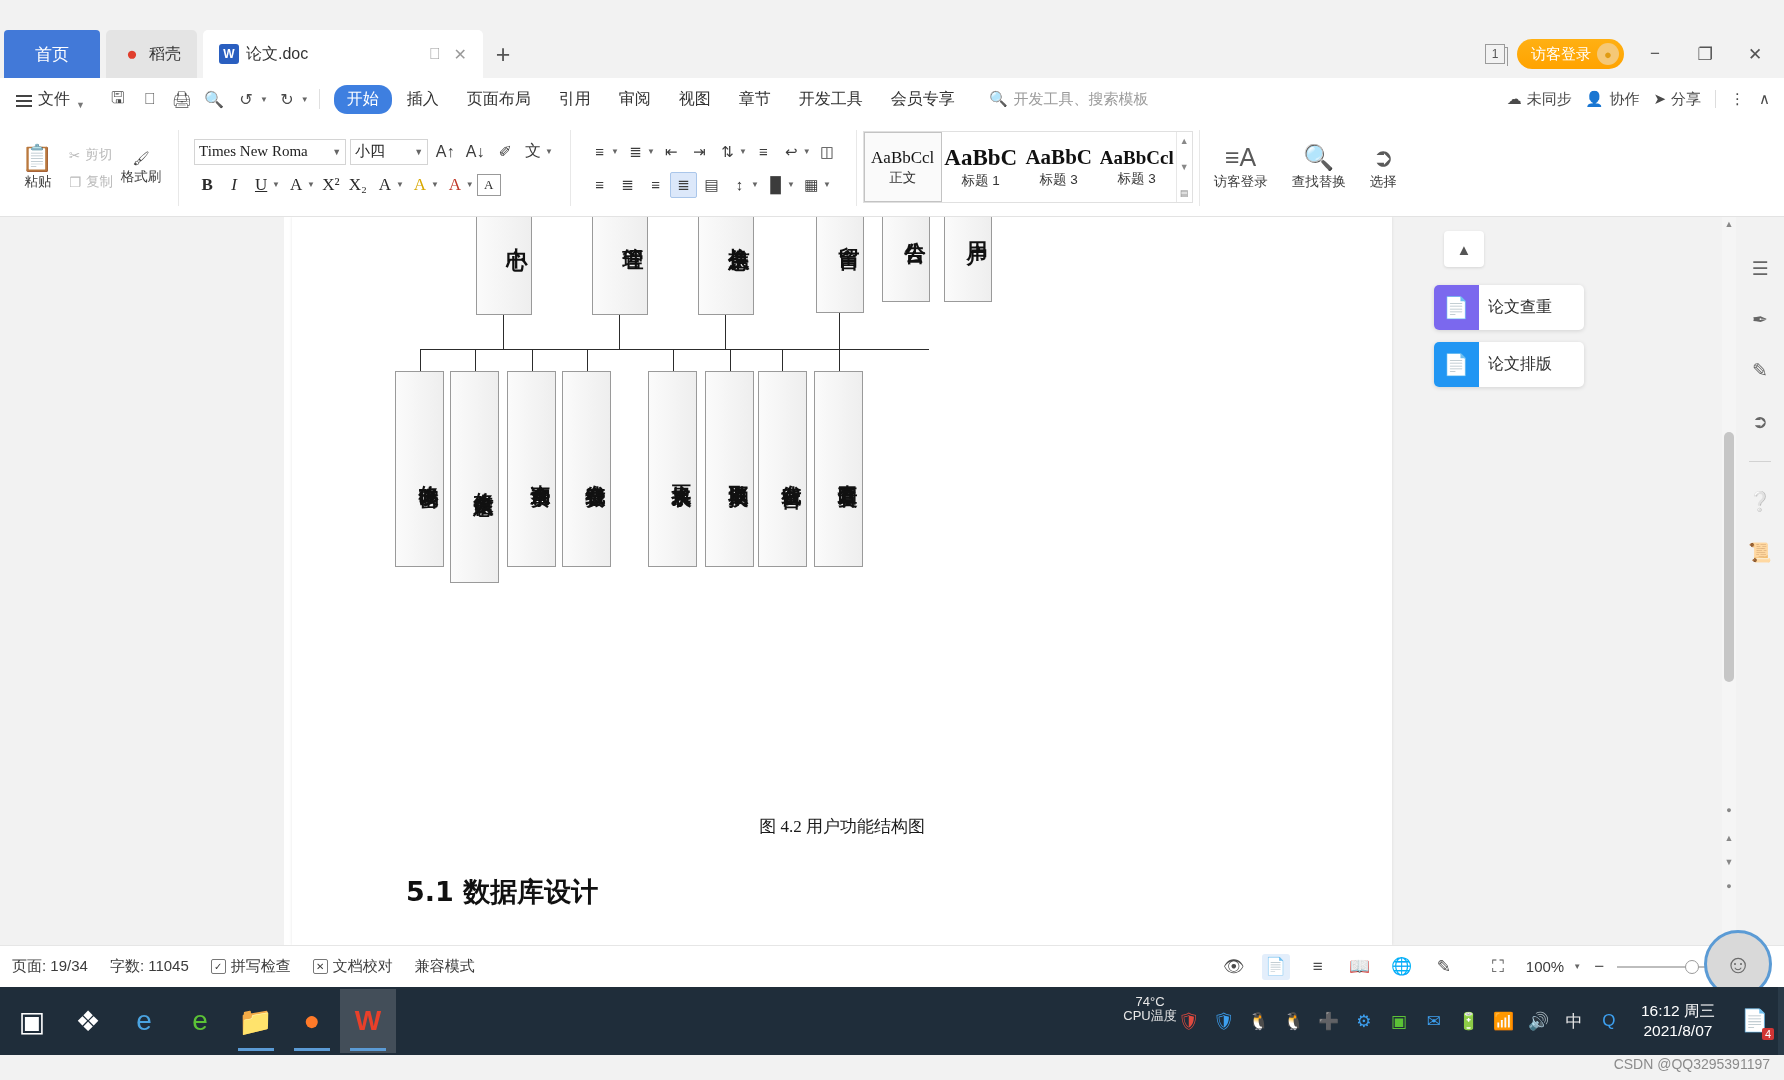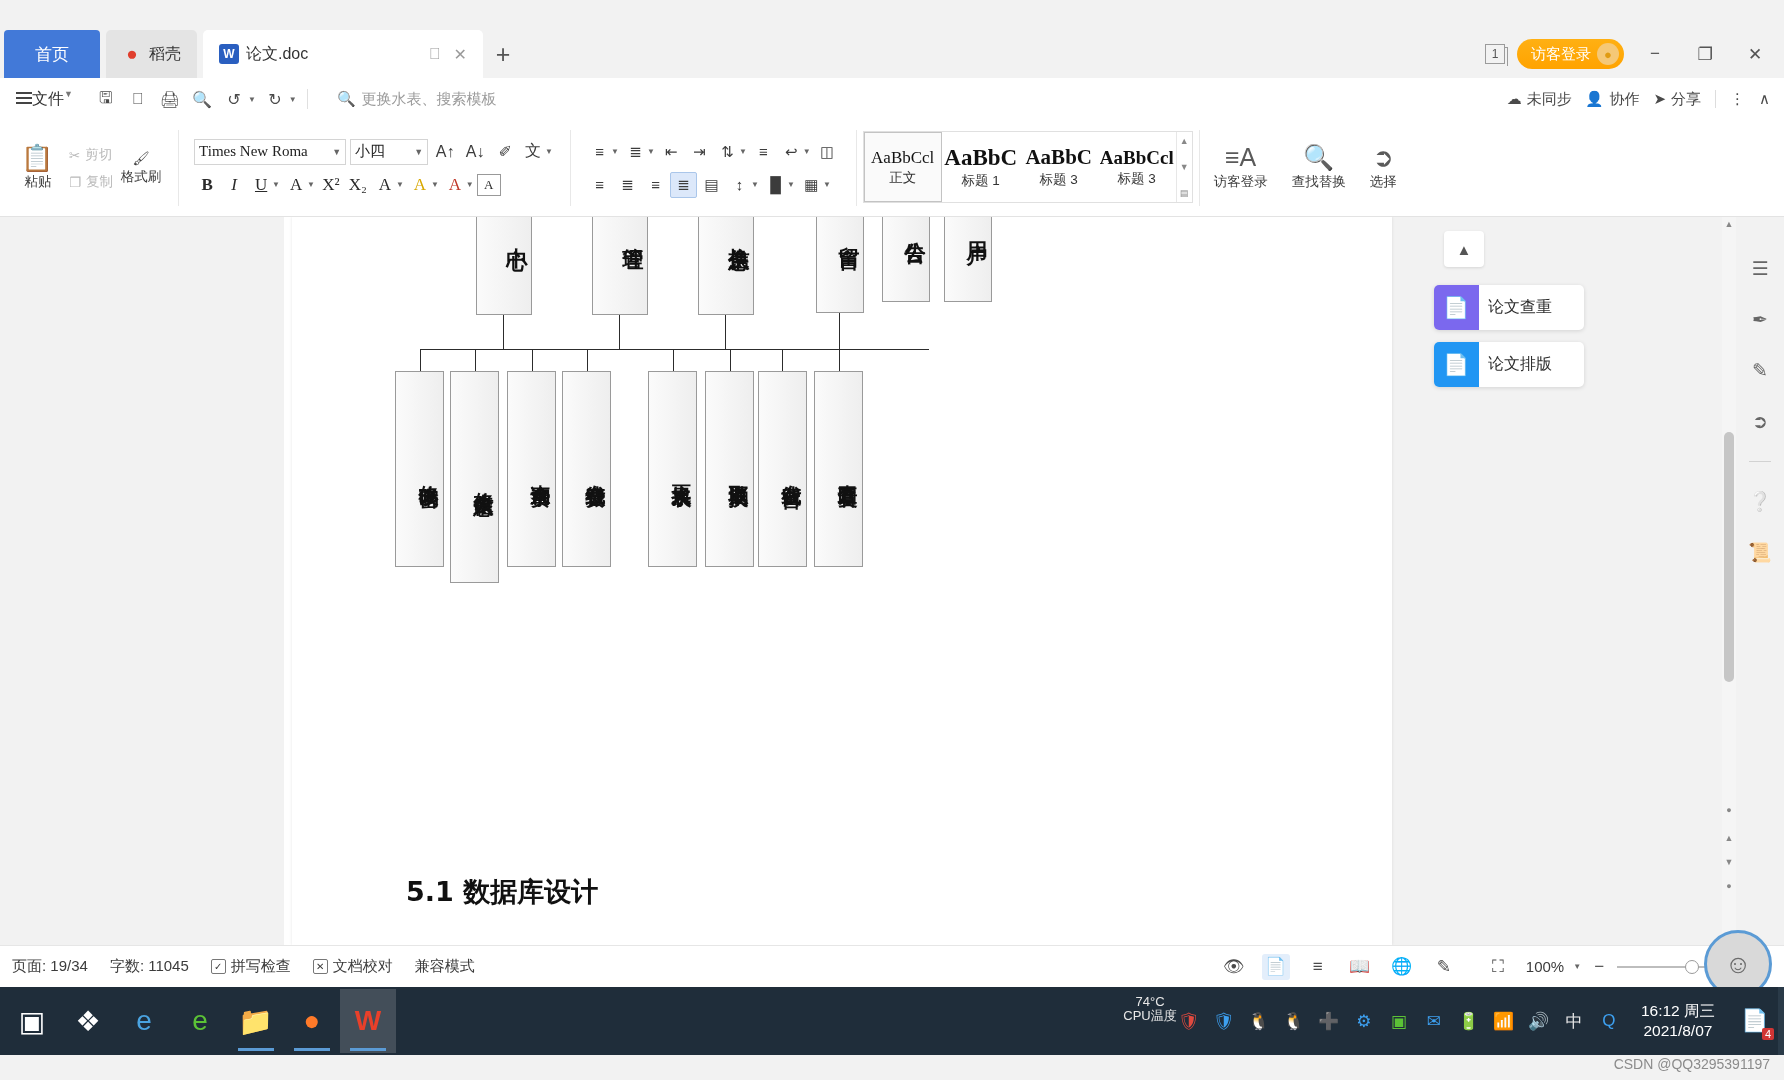--- a/index.html
+++ b/index.html
@@ -66,21 +66,21 @@
   }
   .wbtn { width: 38px; height: 44px; display: flex; align-items: center; justify-content: center;
           font-size: 17px; color: #555; }
 
   
   .menubar {
     position: absolute; top: 78px; left: 0; width: 1784px; height: 42px;
     background: #fff; display: flex; align-items: center; padding: 0 8px;
     font-size: 16px; color: #333;
   }
-  .menu-file { display: flex; align-items: flex-start; padding: 0 8px; }
+  .menu-file { display: flex; align-items: flex-end; gap: 6px; padding: 0 8px; }
   .hamburger { display: inline-block; width: 16px; }
   .hamburger i { display: block; height: 2px; background: #444; margin: 3px 0; }
   .qicons { display: flex; align-items: center; gap: 2px; padding-left: 10px; }
   .qicon { width: 30px; height: 30px; display: flex; align-items: center; justify-content: center;
            color: #4a4a4a; font-size: 16px; }
   .qsep { width: 1px; height: 20px; background: #e0e0e0; margin: 0 8px; }
   .menu-items { display: flex; align-items: center; gap: 2px; margin-left: 6px; }
   .mi { padding: 4px 13px; font-size: 16px; color: #333; border-radius: 13px; white-space: nowrap; }
   .mi.active { background: #3e7fe0; color: #fff; font-weight: 500; }
   .menu-search { display: flex; align-items: center; gap: 5px; margin-left: 22px; color: #9b9b9b; font-size: 15px; }
@@ -309,23 +309,34 @@
       <span class="qicon">🖫</span>
       <span class="qicon">⎕</span>
       <span class="qicon">🖨</span>
       <span class="qicon">🔍</span>
       <span class="qicon">↺</span>
       <span class="caret">▼</span>
       <span class="qicon">↻</span>
       <span class="caret">▼</span>
     </div>
     <div class="qsep"></div>
+    <div class="menu-items">
+      <span class="mi active">开始</span>
+      <span class="mi">插入</span>
+      <span class="mi">页面布局</span>
+      <span class="mi">引用</span>
+      <span class="mi">审阅</span>
+      <span class="mi">视图</span>
+      <span class="mi">章节</span>
+      <span class="mi">开发工具</span>
+      <span class="mi">会员专享</span>
+    </div>
     <div class="menu-search">
       <span>🔍</span>
-      <span>更换水表、搜索模板</span>
+      <span>开发工具、搜索模板</span>
     </div>
     <div class="menubar-right">
       <span class="mbr-item">
         <span>☁</span>
         <span>未同步</span>
       </span>
       <span class="mbr-item">
         <span>👤</span>
         <span>协作</span>
       </span>
@@ -541,20 +552,21 @@
           <span>取消更换</span>
         </div>
         <div class="vbox" style="left:466px;top:154px;width:49px;height:196px;font-size:20px;">
           <span>在线留言</span>
         </div>
         <div class="vbox" style="left:522px;top:154px;width:49px;height:196px;font-size:20px;">
           <span>查看回复</span>
         </div>
       </div>
 
+      <div class="figcap">图 4.2  用户功能结构图</div>
       <div class="h2">5.1  数据库设计</div>
 
     </div>
 
     <div class="rightpanel">
       <div class="eject-btn">▲</div>
       <div class="pcard" style="top:68px;">
         <span class="pico" style="background:#7b68ee;">📄</span>
         <span class="plabel">论文查重</span>
       </div>

